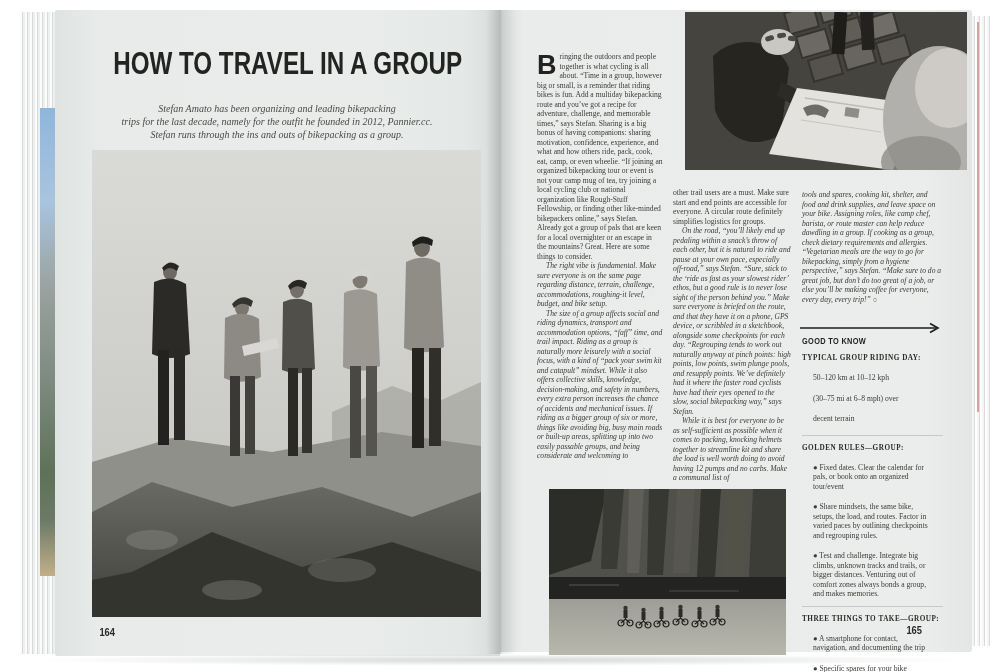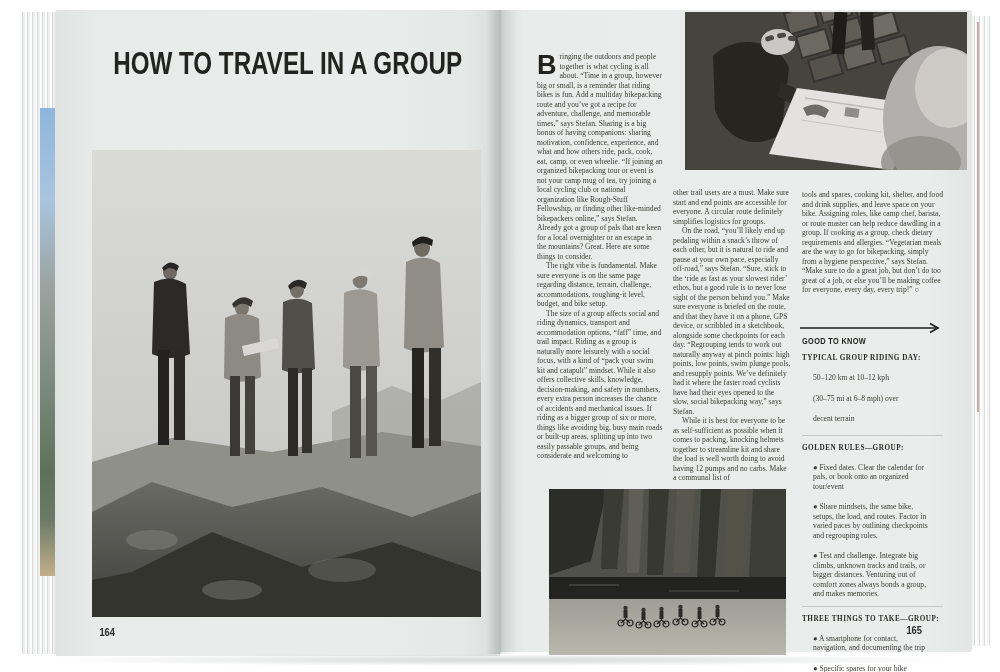--- a/index.html
+++ b/index.html
@@ -34,24 +34,24 @@
   .photo1{position:absolute;left:37px;top:140px;width:389px;height:467px;}
   .pagenum{position:absolute;font-family:"Liberation Sans",sans-serif;font-weight:700;
     font-size:11px;color:#2a2a28;transform:scaleX(.85);}
   .pn-left{left:43px;top:616px;}
   .pn-right{left:405px;top:614px;}
   
   .photo2{position:absolute;left:185px;top:2px;width:282px;height:158px;}
   .photo3{position:absolute;left:49px;top:479px;width:237px;height:166px;}
   .col{position:absolute;font-size:7.6px;line-height:9.5px;text-align:left;}
   .col p{margin:0;}
-  .col p.ind{text-indent:9px;}
+  .col p.ind{text-indent:9px;font-style:italic;}
   .col1{left:37px;top:42px;width:126px;}
   .col2{left:173px;top:178px;width:118px;}
-  .col3{left:302px;top:180px;width:141px;}
+  .col3{left:302px;top:180px;width:141px;font-style:italic;}
   .drop{float:left;font-family:"Liberation Sans",sans-serif;font-weight:700;
     font-size:27px;line-height:24px;margin:1px 3px 0 0;color:#23221f;}
   .arrow{position:absolute;left:300px;top:312px;width:143px;height:12px;}
   
   .sidebar{position:absolute;left:302px;top:326px;width:141px;}
   .sb-heading{font-family:"Liberation Sans",sans-serif;font-weight:700;font-size:9px;
     letter-spacing:.4px;color:#1f1f1d;transform:scaleX(.82);transform-origin:left;margin:0 0 7px;}
   .sec-title{font-weight:700;font-size:7.2px;letter-spacing:.5px;color:#2c2b28;margin:8px 0 2px;}
   .sec-line,.bullet{font-size:7.6px;line-height:9.5px;margin:11px;}
   .bullet{margin-bottom:1px;}
@@ -61,20 +61,25 @@
 <body>
 
 <div class="canvas">
 
   <div class="stack-left">
     <div class="sliver"></div>
   </div>
 
   <div class="page page-left">
     <h1 class="title">HOW TO TRAVEL IN A GROUP</h1>
+    <div class="intro">
+      <div>Stefan Amato has been organizing and leading bikepacking</div>
+      <div>trips for the last decade, namely for the outfit he founded in 2012, Pannier.cc.</div>
+      <div>Stefan runs through the ins and outs of bikepacking as a group.</div>
+    </div>
 
     <svg class="photo1" viewBox="0 0 389 467" preserveAspectRatio="none" role="img" aria-label="Black-and-white photo: group of cyclists in helmets gathered on a rocky hillside studying a map">
       <defs>
         <linearGradient id="sky1" x1="0" y1="0" x2="0" y2="1">
           <stop offset="0" stop-color="#dadad7"></stop>
             <stop offset="1" stop-color="#c2c2be"></stop>
         </linearGradient>
         <linearGradient id="rock1" x1="0" y1="0" x2="0" y2="1">
           <stop offset="0" stop-color="#6a6a65"></stop>
             <stop offset="1" stop-color="#3f3f3b"></stop>

